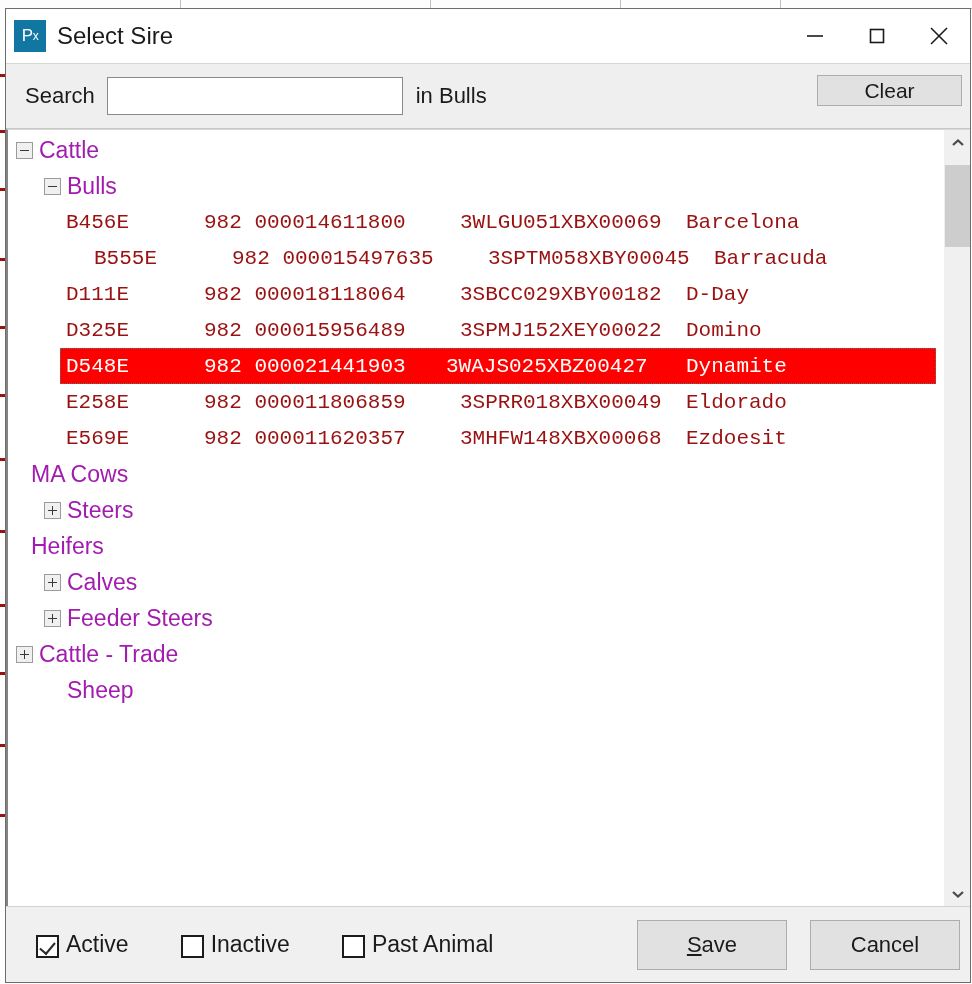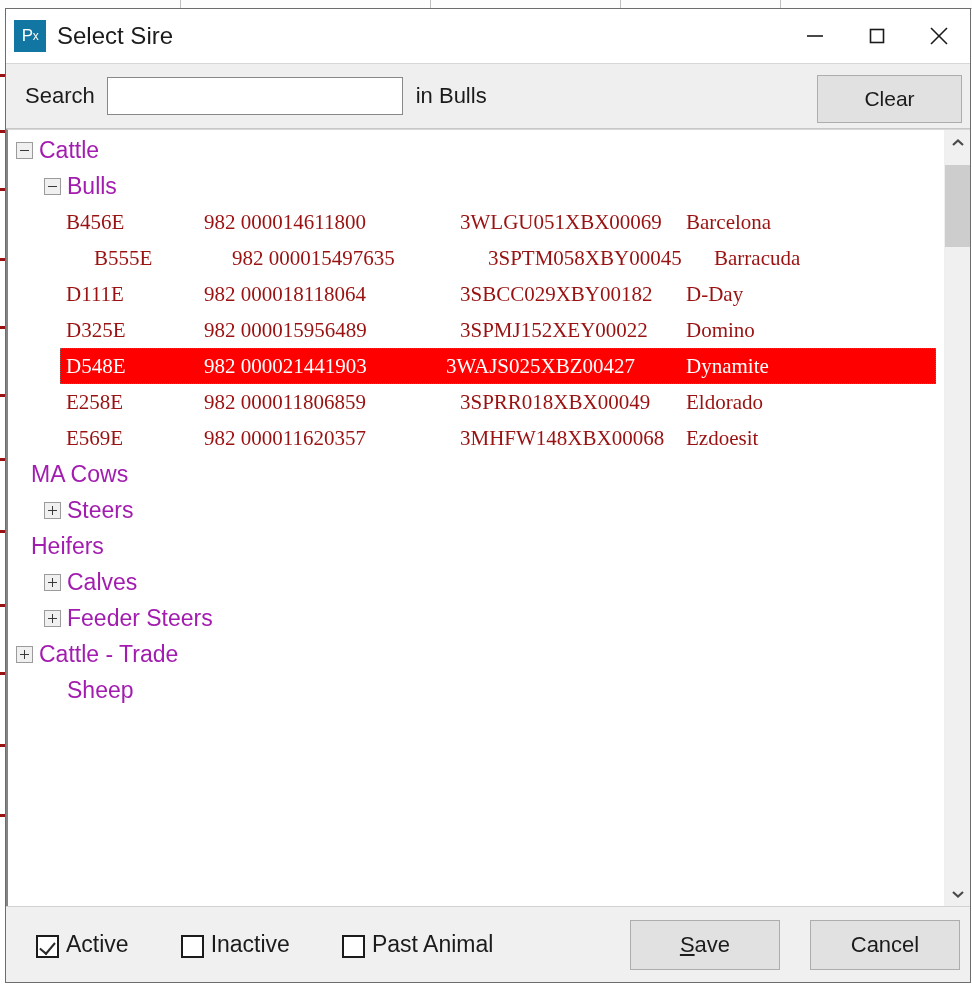--- a/index.html
+++ b/index.html
@@ -149,21 +149,21 @@
   .search-scope {
     margin-left: 13px;
     font-size: 22px;
     color: #1b1b1b;
   }
   .clear-btn {
     position: absolute;
     right: 8px;
     top: 11px;
     width: 145px;
-    height: 48px;
+    height: 31px;
     background: #e1e1e1;
     border: 1px solid #adadad;
     font-size: 21px;
     color: #1b1b1b;
     font-family: "Liberation Sans", sans-serif;
     display: flex;
     align-items: center;
     justify-content: center;
     box-sizing: border-box;
   }
@@ -231,21 +231,21 @@
   .lvl0 { padding-left: 8px; }
   .lvl1 { padding-left: 36px; }
   .lvl2 { }
 
   
   .animal-row {
     height: 36px;
     position: relative;
     color: #9a1111;
     font-size: 21px;
-    font-family: Liberation Serif, serif;
+    font-family: Liberation Mono, monospace;
     white-space: nowrap;
   }
   .animal-row .cell {
     position: absolute;
     top: 50%;
     transform: translateY(-50%);
   }
   .c-tag  { left: 58px; }
   .c-eid  { left: 196px; }
   .c-reg  { left: 452px; }
@@ -339,21 +339,21 @@
   .cbox-label {
     font-size: 23px;
     color: #1b1b1b;
     margin-left: 7px;
     font-family: "Liberation Sans", sans-serif;
   }
   .footer-buttons {
     position: absolute;
     right: 10px;
     display: flex;
-    gap: 30px;
+    gap: 23px;
   }
   .fbtn {
     width: 150px;
     height: 50px;
     background: #e1e1e1;
     border: 1px solid #adadad;
     box-sizing: border-box;
     font-size: 22px;
     color: #1b1b1b;
     font-family: "Liberation Sans", sans-serif;

